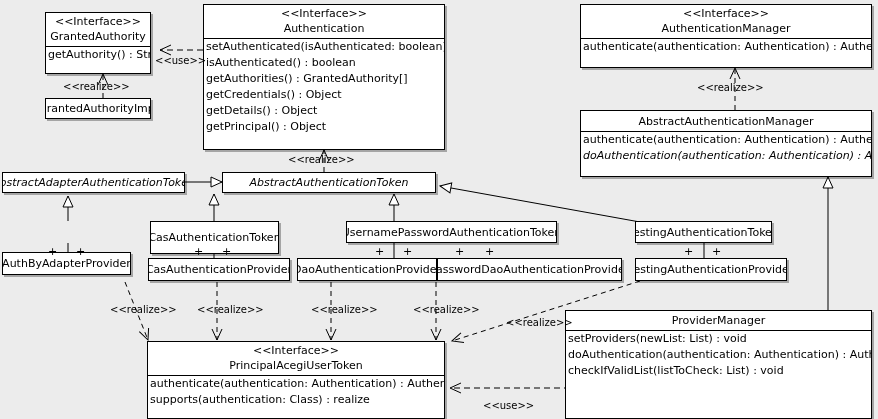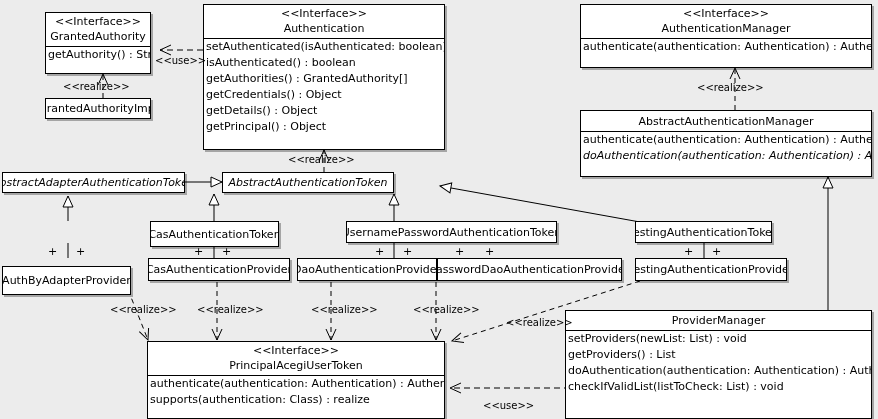--- a/index.html
+++ b/index.html
@@ -183,38 +183,38 @@
     <div class="compart">
       <div class="mth">authenticate(authentication: Authentication) : Authentication</div>
       <div class="mth ital">doAuthentication(authentication: Authentication) : Authentication</div>
     </div>
   </div>
 
   <div class="cls simple italic" style="left:2px;top:172px;width:183px;height:21px;">
     <span>AbstractAdapterAuthenticationToken</span>
   </div>
 
-  <div class="cls simple italic" style="left:222px;top:172px;width:172px;height:21px;">
+  <div class="cls simple italic" style="left:222px;top:172px;width:214px;height:21px;">
     <span>AbstractAuthenticationToken</span>
   </div>
 
 
-  <div class="cls simple" style="left:150px;top:221px;width:129px;height:26px;">
+  <div class="cls simple" style="left:150px;top:221px;width:129px;height:33px;">
     <span>CasAuthenticationToken</span>
   </div>
 
   <div class="cls simple" style="left:346px;top:221px;width:211px;height:22px;">
     <span>UsernamePasswordAuthenticationToken</span>
   </div>
 
   <div class="cls simple" style="left:635px;top:221px;width:137px;height:22px;">
     <span>TestingAuthenticationToken</span>
   </div>
 
-  <div class="cls simple" style="left:2px;top:266px;width:129px;height:29px;">
+  <div class="cls simple" style="left:2px;top:252px;width:129px;height:23px;">
     <span>AuthByAdapterProvider</span>
   </div>
 
   <div class="cls simple" style="left:148px;top:258px;width:142px;height:23px;">
     <span>CasAuthenticationProvider</span>
   </div>
 
   <div class="cls simple" style="left:297px;top:258px;width:140px;height:23px;">
     <span>DaoAuthenticationProvider</span>
   </div>
@@ -237,21 +237,20 @@
       <div class="mth">supports(authentication: Class) : realize</div>
     </div>
   </div>
 
   <div class="cls" style="left:565px;top:310px;width:307px;height:109px;">
     <div class="hdr" style="padding-top:2px;">
       <span class="nm">ProviderManager</span>
     </div>
     <div class="compart">
       <div class="mth">setProviders(newList: List) : void</div>
-      <div class="mth">getProviders() : List</div>
       <div class="mth">doAuthentication(authentication: Authentication) : Authentication</div>
       <div class="mth">checkIfValidList(listToCheck: List) : void</div>
     </div>
   </div>
 
   <div class="lbl" style="left:155px;top:55px;">&lt;&lt;use&gt;&gt;</div>
   <div class="lbl" style="left:63px;top:81px;">&lt;&lt;realize&gt;&gt;</div>
   <div class="lbl" style="left:288px;top:154px;">&lt;&lt;realize&gt;&gt;</div>
   <div class="lbl" style="left:697px;top:82px;">&lt;&lt;realize&gt;&gt;</div>
   <div class="lbl" style="left:110px;top:304px;">&lt;&lt;realize&gt;&gt;</div>

